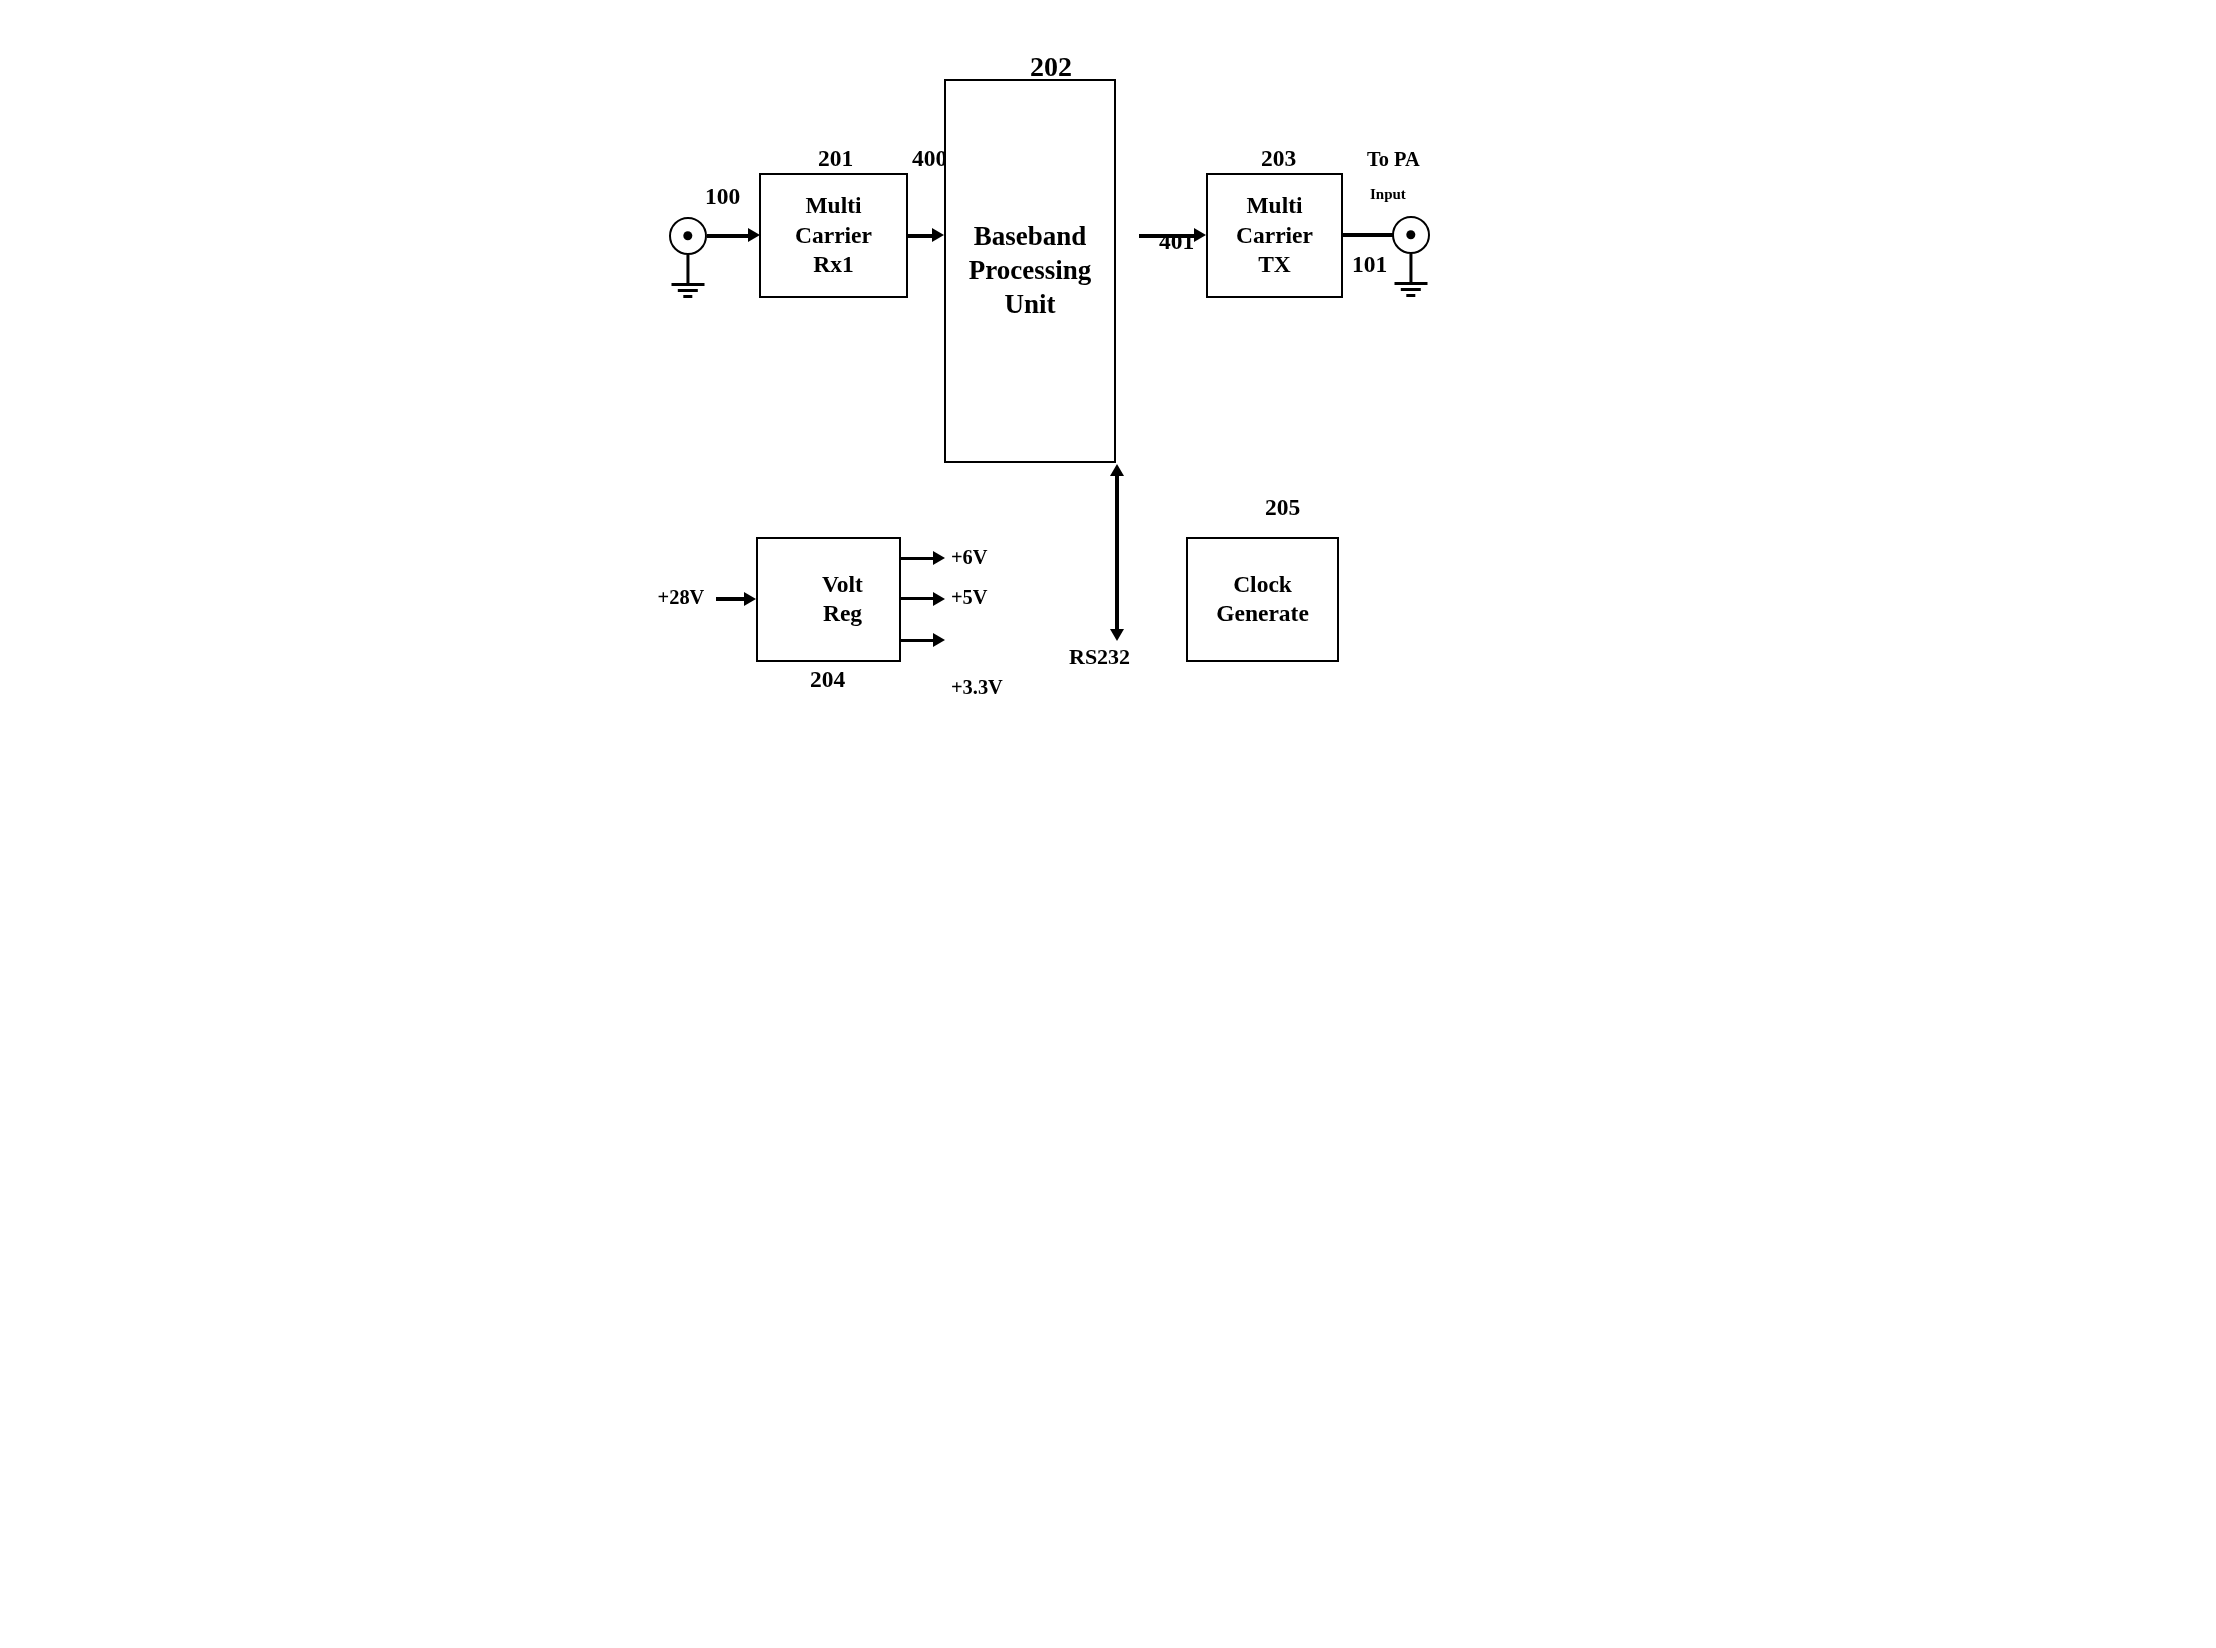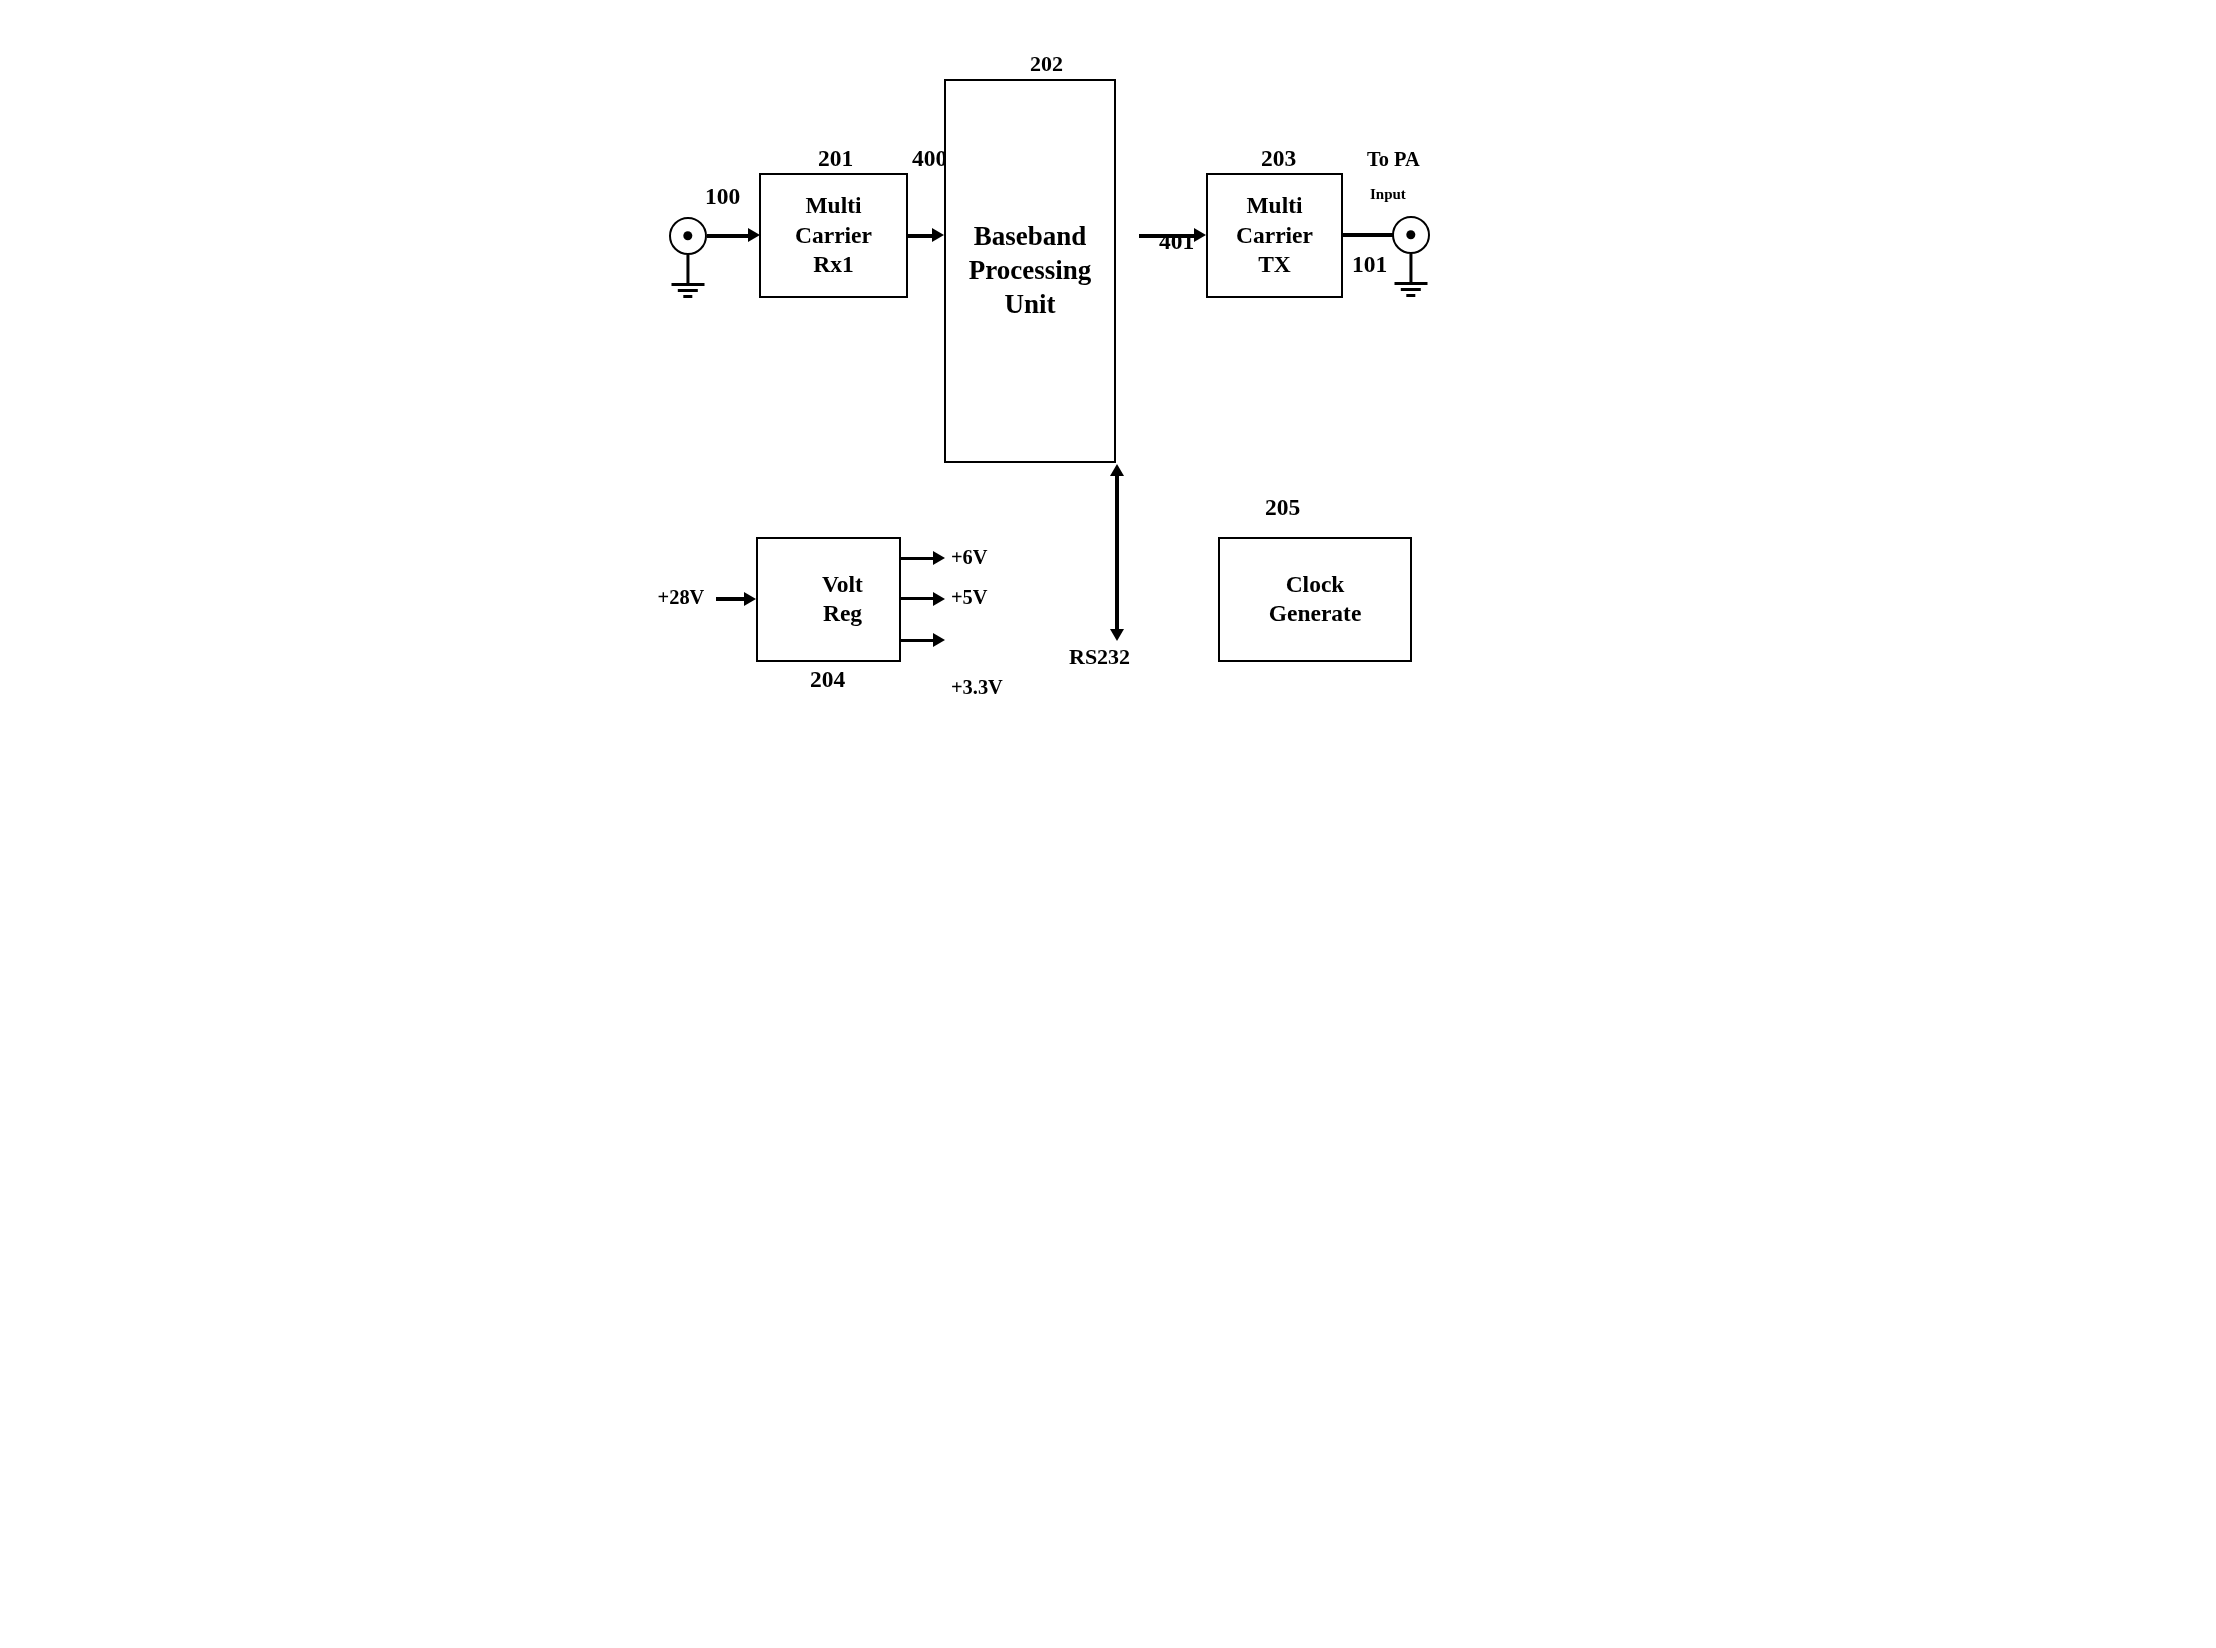--- a/index.html
+++ b/index.html
@@ -98,28 +98,28 @@
       position: absolute;
       width: 9.4px; height: 3.1px;
       background: #000;
       left: 50%; top: 78px;
       transform: translateX(-50%);
     }
     .box-rx1   { top: 157px; left: 121px;  width: 149px; height: 125px; font-size: 23.5px; }
     .box-bpu   { top: 63px;  left: 306px; width: 172px; height: 384px; font-size: 27px; }
     .box-tx    { top: 157px; left: 568px; width: 137px; height: 125px; font-size: 23.5px; }
     .box-volt  { top: 521px; left: 118px; width: 145px; height: 125px; font-size: 23.5px; padding-left: 28px; }
-    .box-clock { top: 521px; left: 580px; width: 194px; height: 125px; font-size: 23.5px; }
+    .box-clock { top: 521px; left: 548px; width: 153px; height: 125px; font-size: 23.5px; }
   </style>
 </head>
 <body>
 
 <div class="diagram">
 
-  <div class="label" style="top:35px; left:392px; font-size:22px;text-align:center;">202</div>
+  <div class="label" style="top:35px; left:392px; font-size:28px;text-align:center;">202</div>
   <div class="label" style="top:129px; left:180px; font-size:23.5px;">201</div>
   <div class="label" style="top:129px; left:274px; font-size:23.5px;">400</div>
   <div class="label" style="top:167px; left:67px; font-size:23.5px;">100</div>
   <div class="label" style="top:129px; left:623px; font-size:23.5px;">203</div>
   <div class="label" style="top:188px; left:521px; font-size:23.5px;margin-top:24px;">401</div>
   <div class="label" style="top:235px; left:714px; font-size:23.5px;">101</div>
   <div class="label" style="top:478px; left:627px; font-size:23.5px;">205</div>
   <div class="label" style="top:650px; left:172px; font-size:23.5px;">204</div>
 
   <div class="label" style="top:132px; left:729px; font-size:20.4px;">To PA</div>

